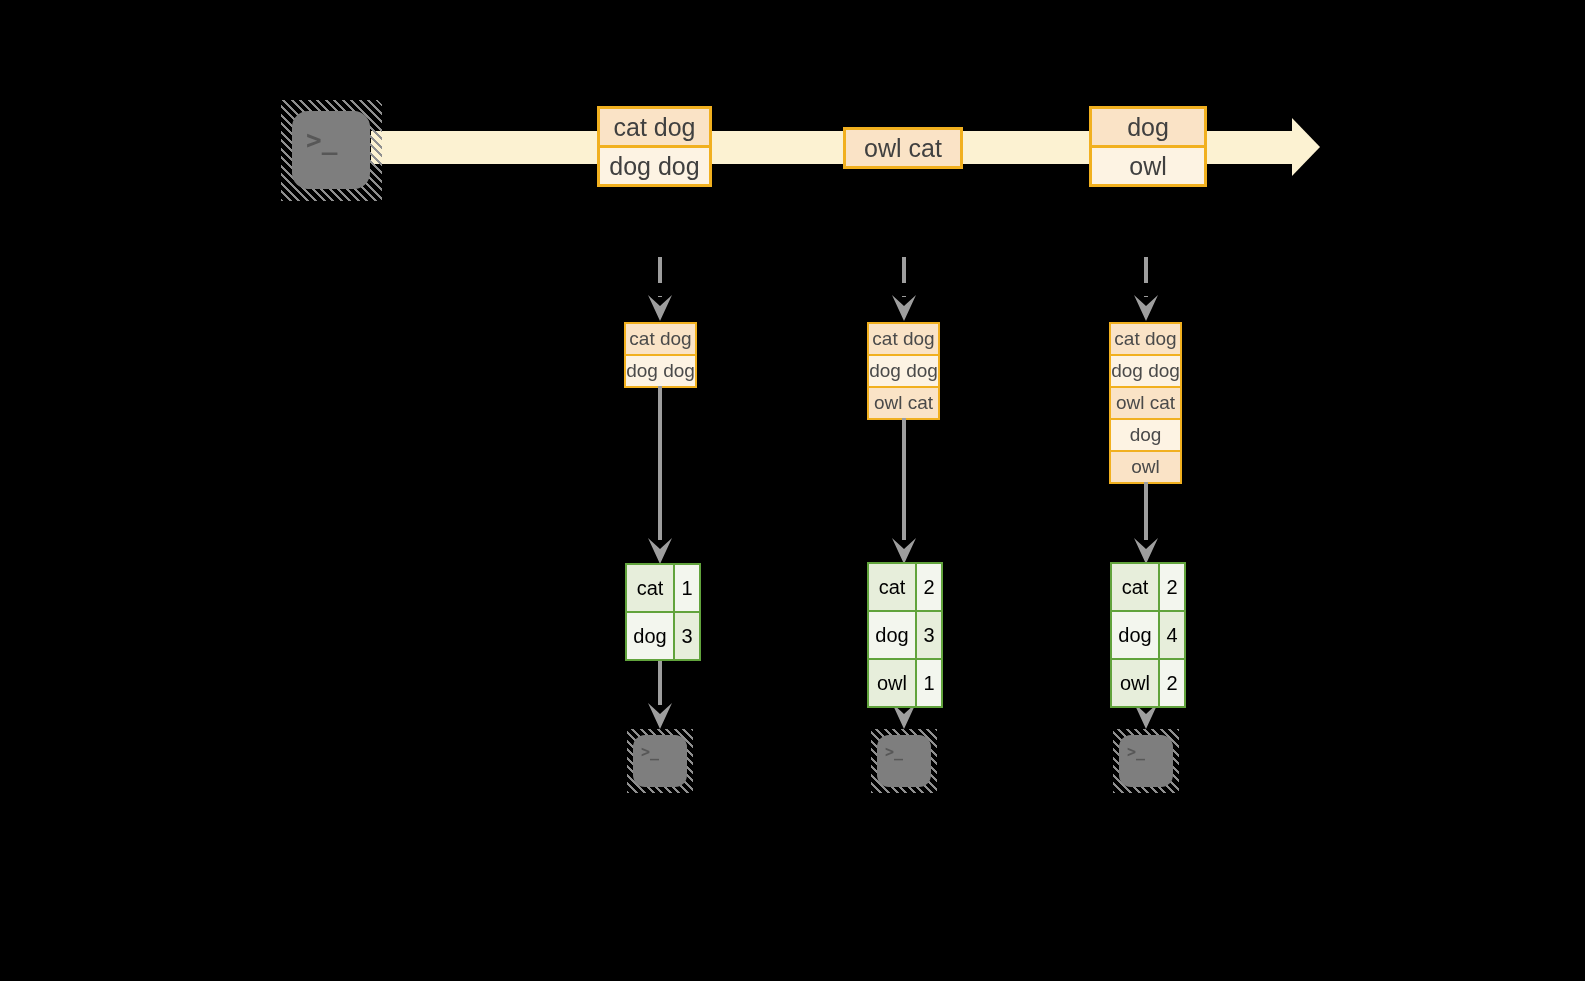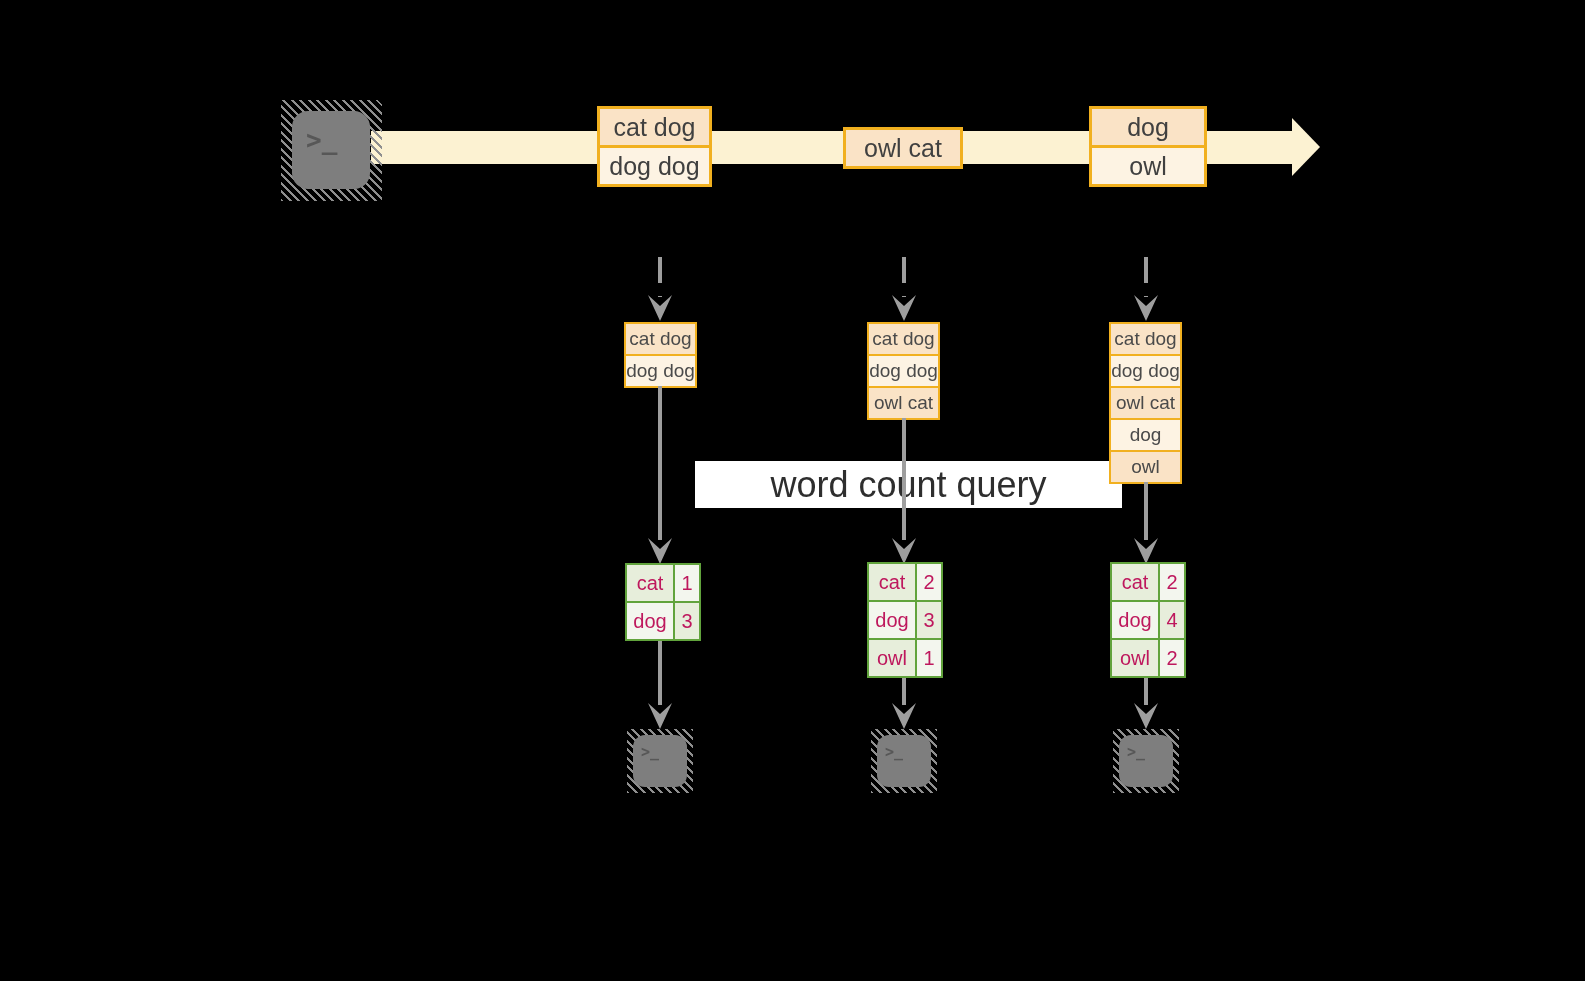--- a/index.html
+++ b/index.html
@@ -39,22 +39,22 @@
         clip-path:polygon(0 0,50% 42%,100% 0,50% 100%);}
 
   
   .wclabel{background:#ffffff;color:#2e2e2e;font-size:36px;font-weight:300;
            display:flex;align-items:center;justify-content:center;z-index:1;}
   .above{z-index:2;}
 
   
   .wctable{display:grid;grid-template-columns:46px 24px;gap:2px;
            background:#61a33c;border:2px solid #61a33c;}
-  .wctable .cell{height:36px;display:flex;align-items:center;justify-content:center;
-                 font-size:20px;color:#be185d;}
+  .wctable .cell{height:46px;display:flex;align-items:center;justify-content:center;
+                 font-size:20px;color:#000000;}
   .c-sage{background:#e7eedb;}
   .c-light{background:#f3f6ee;}
 </style>
 </head>
 <body>
 
 <div class="canvas">
 
   <div class="abs band" style="left:371px;top:131px;width:921px;height:33px;"></div>
   <div class="abs band-head" style="left:1292px;top:118px;"></div>
@@ -77,23 +77,20 @@
     <div class="row fill-cream">owl</div>
   </div>
 
   <div class="abs dash-line" style="left:658px;top:257px;height:40px;"></div>
   <div class="abs chev" style="left:648px;top:295px;"></div>
   <div class="abs dash-line" style="left:902px;top:257px;height:40px;"></div>
   <div class="abs chev" style="left:892px;top:295px;"></div>
   <div class="abs dash-line" style="left:1144px;top:257px;height:40px;"></div>
   <div class="abs chev" style="left:1134px;top:295px;"></div>
 
-  <div class="abs wclabel" style="left:695px;top:461px;width:427px;height:47px;">
-    <span>word count query</span>
-  </div>
 
   <div class="abs stack above" style="left:624px;top:322px;width:73px;">
     <div class="row fill-peach">cat dog</div>
     <div class="row fill-cream">dog dog</div>
   </div>
   <div class="abs stack above" style="left:867px;top:322px;width:73px;">
     <div class="row fill-peach">cat dog</div>
     <div class="row fill-cream">dog dog</div>
     <div class="row fill-peach">owl cat</div>
   </div>

